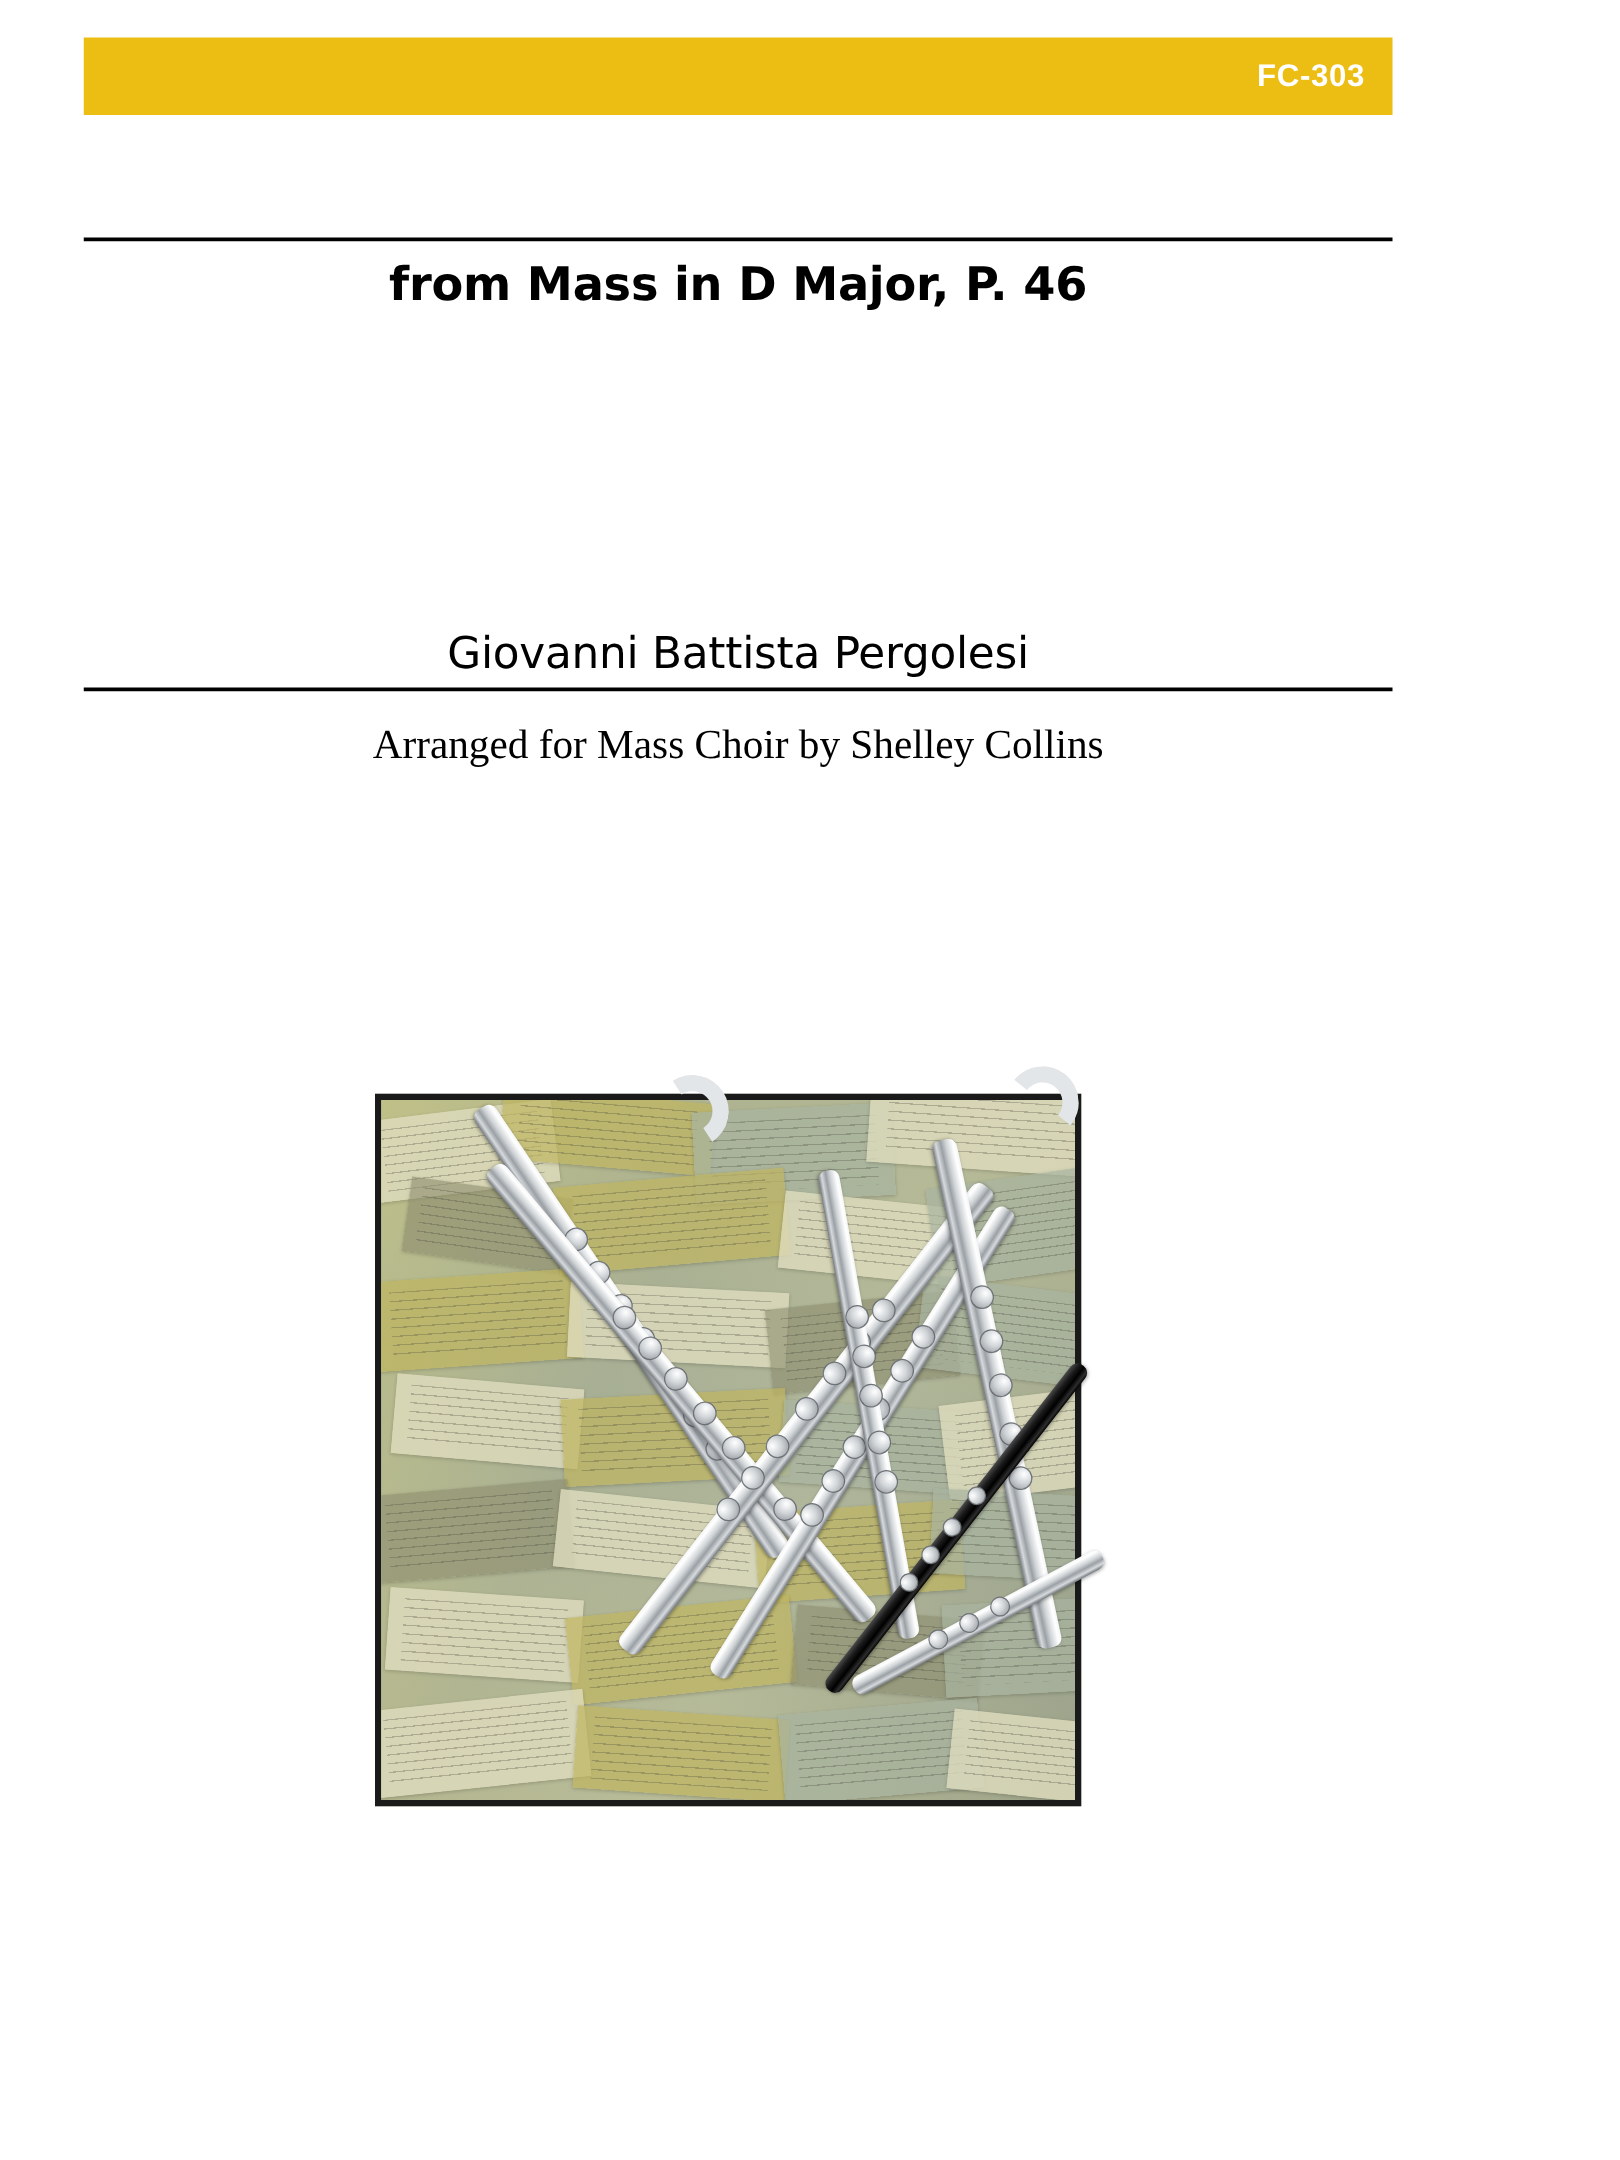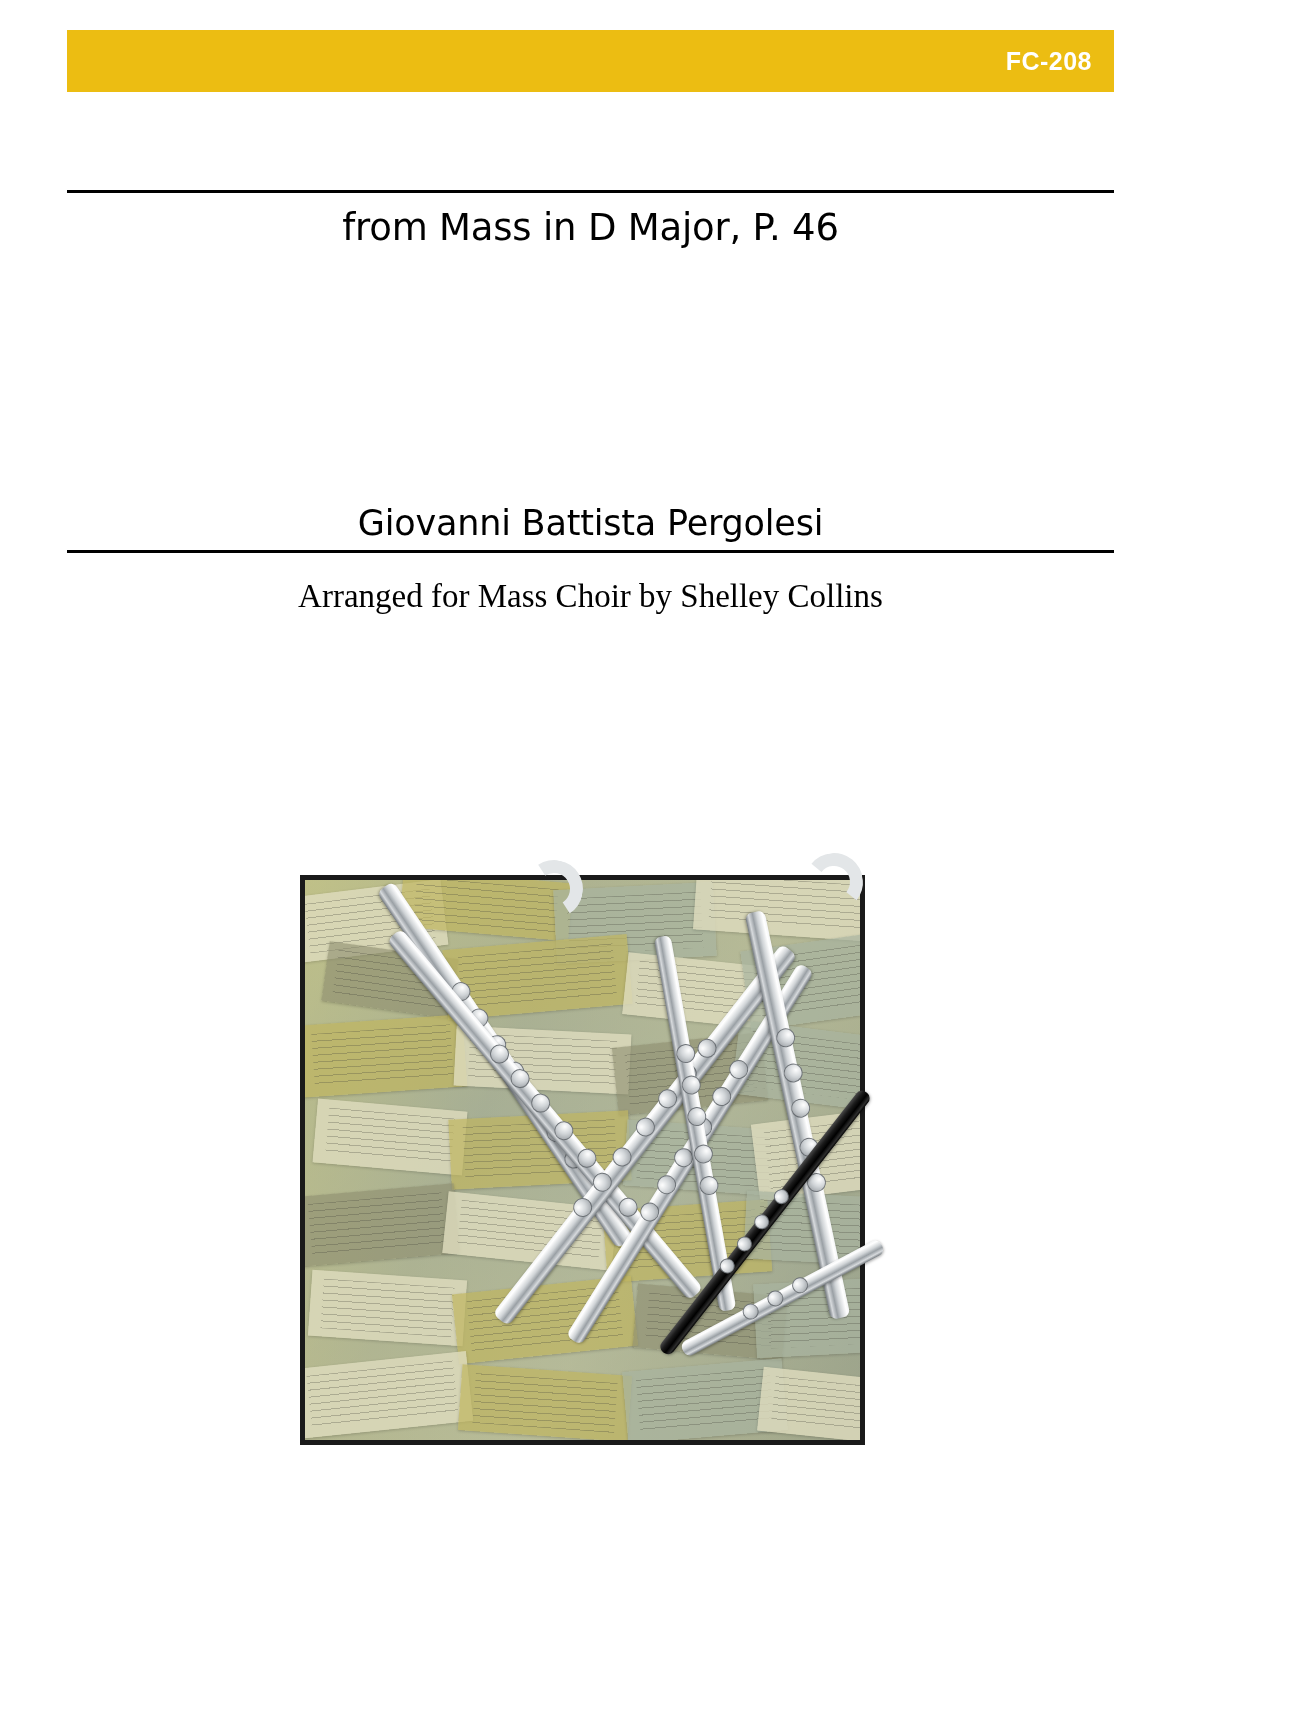--- a/index.html
+++ b/index.html
@@ -60,21 +60,21 @@
     font-size: 55px;
     font-weight: 400;
     color: #000000;
     letter-spacing: -0.5px;
     line-height: 1.05;
     margin: 0;
   }
   .subtitle {
     font-family: "DejaVu Sans", sans-serif;
     font-size: 37px;
-    font-weight: 400;
+    font-weight: 700;
     color: #000000;
     letter-spacing: -0.2px;
     margin: 10px 0 0 0;
   }
 
   .composer {
     position: absolute;
     left: 67px;
     top: 503px;
     width: 1047px;
@@ -191,21 +191,21 @@
     border-radius: 50%;
     box-sizing: border-box;
   }
 
   .sr-only { position:absolute; width:1px; height:1px; overflow:hidden; clip:rect(0 0 0 0); }
 </style>
 </head>
 <body>
 
 <div class="catalog-bar">
-  <span class="catalog-number">FC-208</span>
+  <span class="catalog-number">FC-303</span>
 </div>
 
 <div class="rule rule-top"></div>
 <div class="rule rule-bottom"></div>
 
 <div class="title-block">
   <div class="subtitle">from Mass in D Major, P. 46</div>
 </div>
 
 <div class="composer">Giovanni Battista Pergolesi</div>

